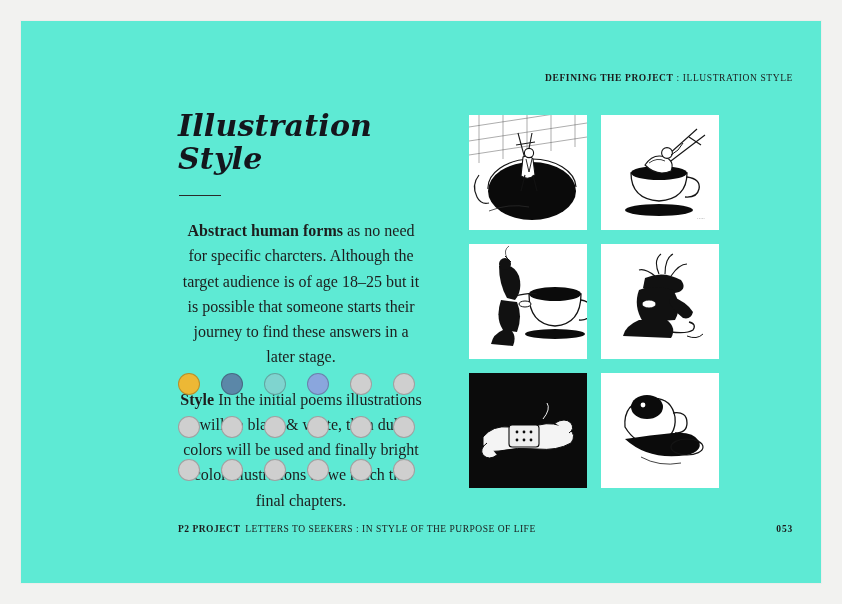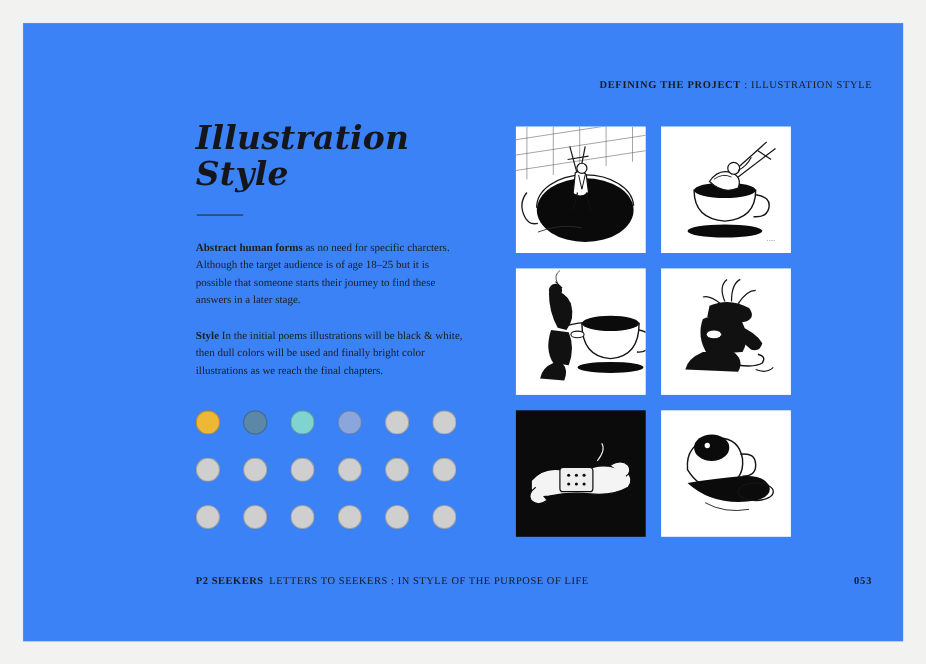--- a/index.html
+++ b/index.html
@@ -12,21 +12,21 @@
     height: 604px;
     font-family: "Liberation Serif", serif;
     overflow: hidden;
   }
   #page {
     position: absolute;
     left: 21px;
     top: 21px;
     width: 800px;
     height: 562px;
-    background: #3b82f6;
+    background: #5eead4;
     box-shadow: 0 0 0 1px rgba(0,0,0,0.02);
   }
 
   
   #header {
     position: absolute;
     right: 28px;
     top: 52px;
     font-size: 9.5px;
     letter-spacing: 0.6px;
@@ -53,26 +53,26 @@
     letter-spacing: 0.2px;
     margin: 0;
   }
   #title-rule {
     width: 42px;
     height: 1px;
     background: #2a2a2a;
     margin: 20px 0 22px 1px;
   }
   .para {
-    font-size: 10px;
+    font-size: 16px;
     line-height: 1.58;
     color: #1d1d1d;
     margin: 0 0 17px 0;
     width: 246px;
-    text-align: left;
+    text-align: center;
   }
   .para .lead {
     font-weight: bold;
   }
 
   
   #swatch-grid {
     position: absolute;
     left: 157px;
     top: 352px;
@@ -289,18 +289,18 @@
         <path d="M24 66 q24 22 62 16 q16 -4 12 -14 q-6 -10 -26 -8 q-22 2 -48 6 z" fill="#0b0b0b"></path>
         <ellipse cx="86" cy="74" rx="16" ry="8" fill="none" stroke="#141414" stroke-width="1.2"></ellipse>
         <path d="M40 84 q18 10 40 6" stroke="#141414" stroke-width="0.8" fill="none"></path>
       </svg>
     </div>
 
   </div>
 
   <div id="footer">
     <div class="f-left">
-      <span class="bold">P2 SEEKERS</span><span>LETTERS TO SEEKERS : IN STYLE OF THE PURPOSE OF LIFE</span>
+      <span class="bold">P2 PROJECT</span><span>LETTERS TO SEEKERS : IN STYLE OF THE PURPOSE OF LIFE</span>
     </div>
     <div class="f-page">053</div>
   </div>
 
 </div>
 
 </body></html>

